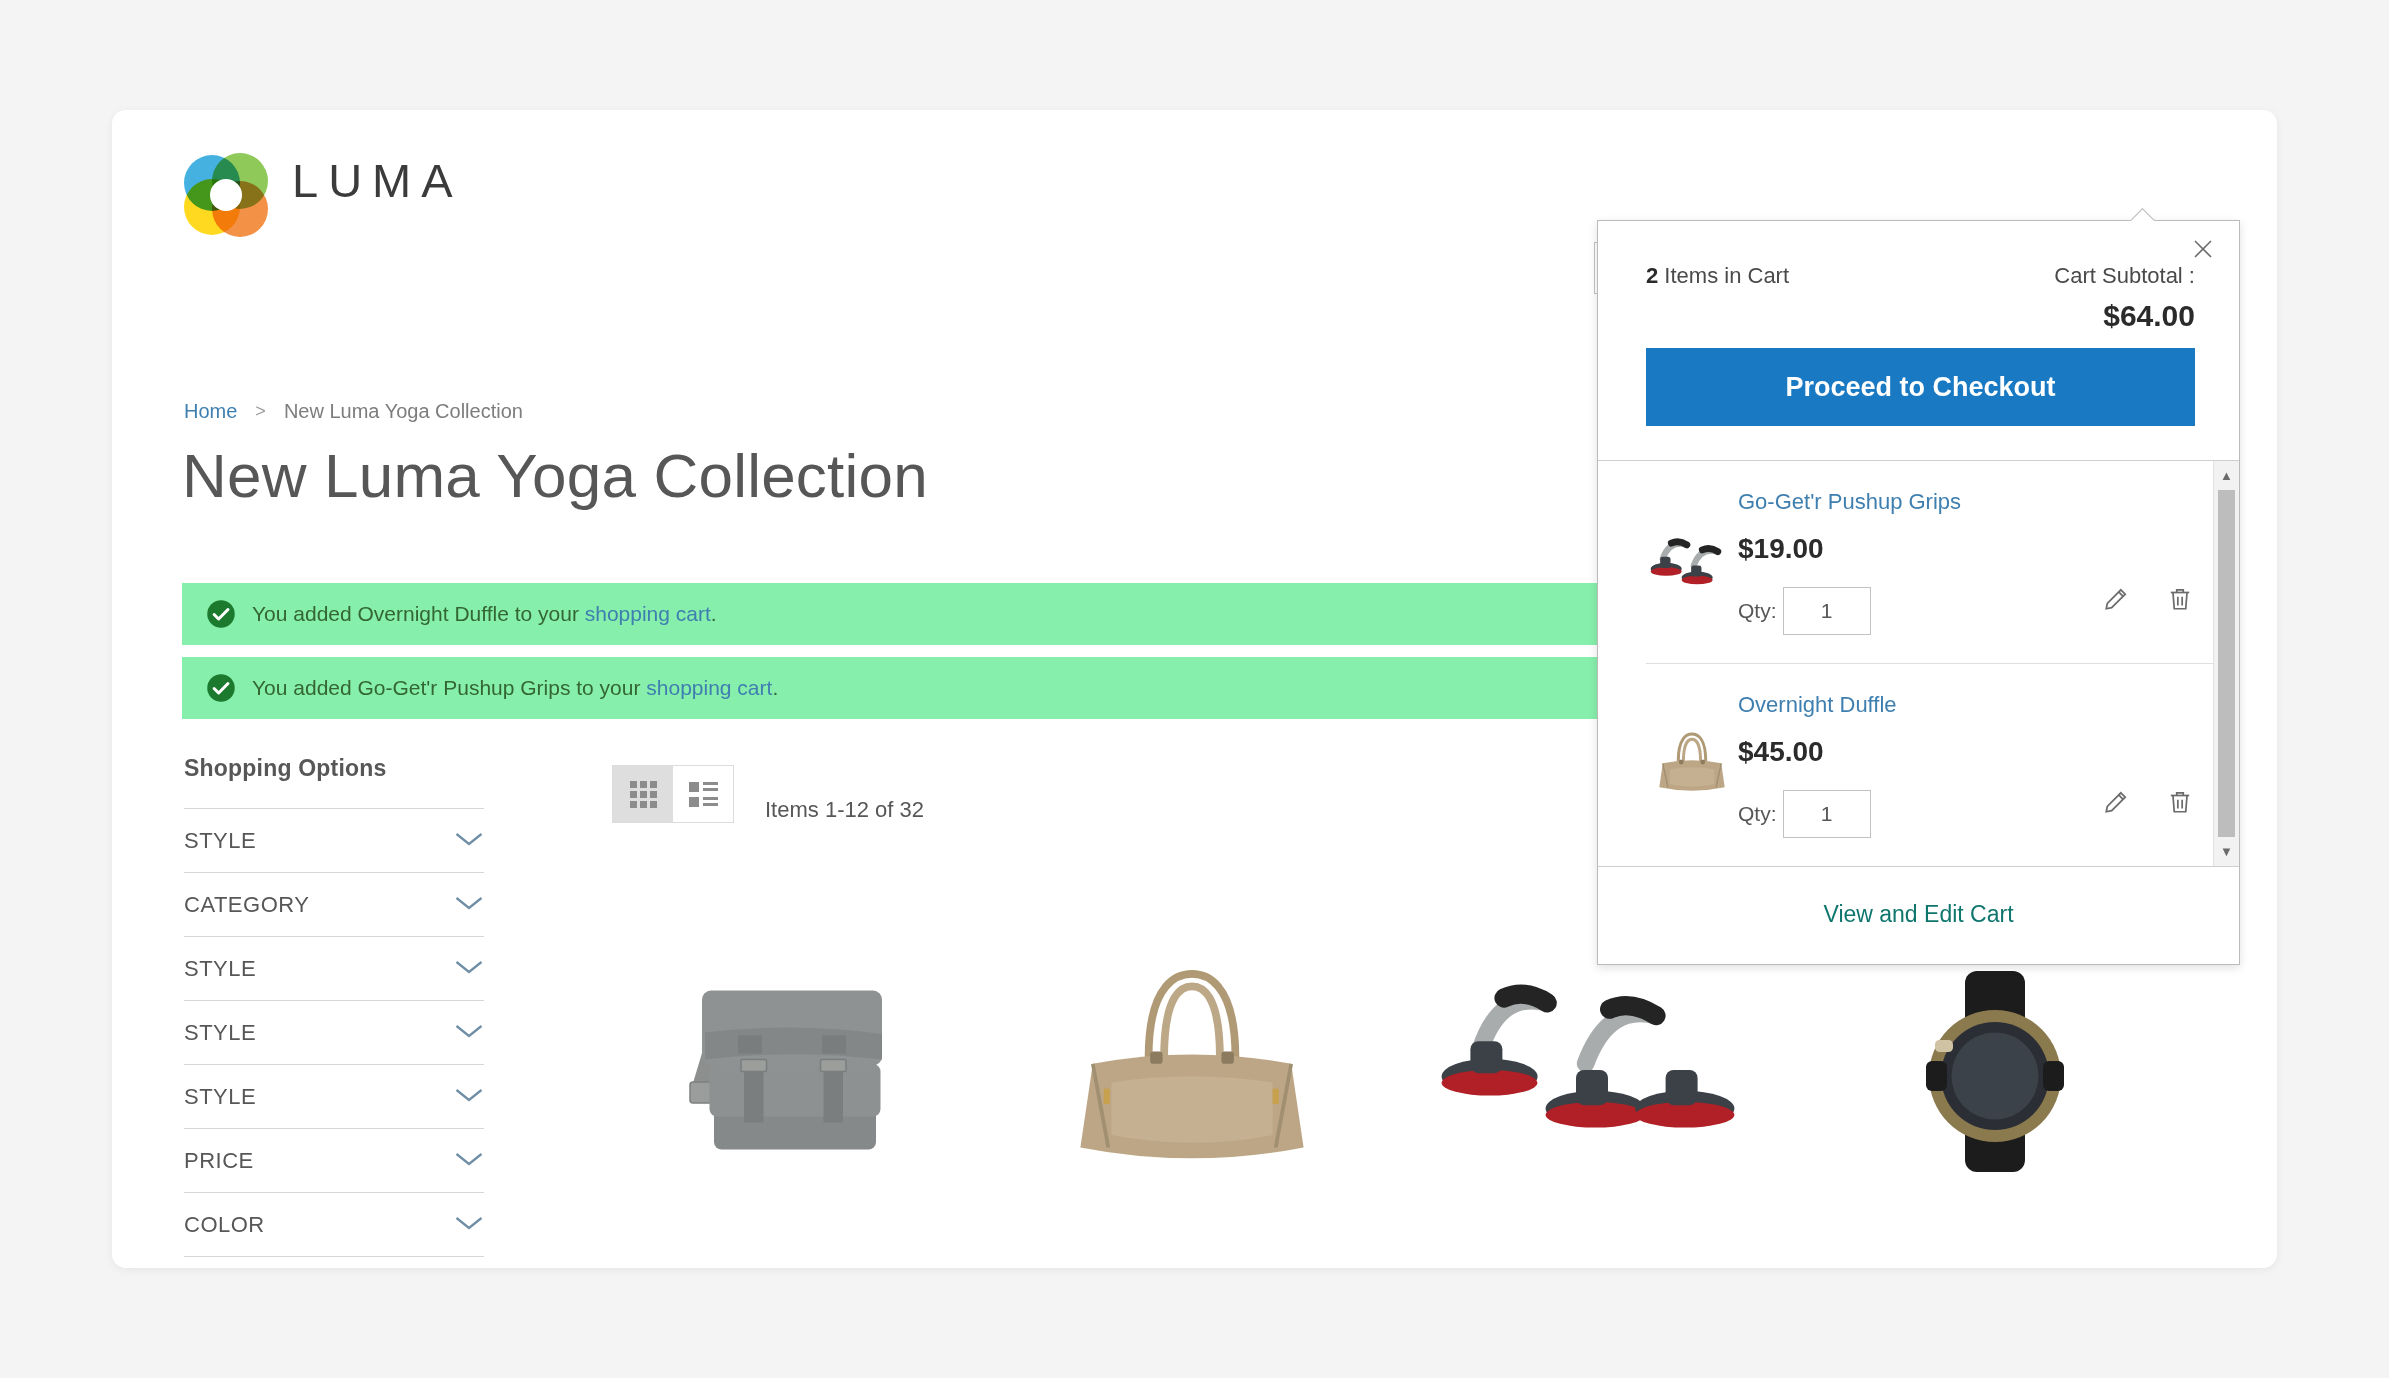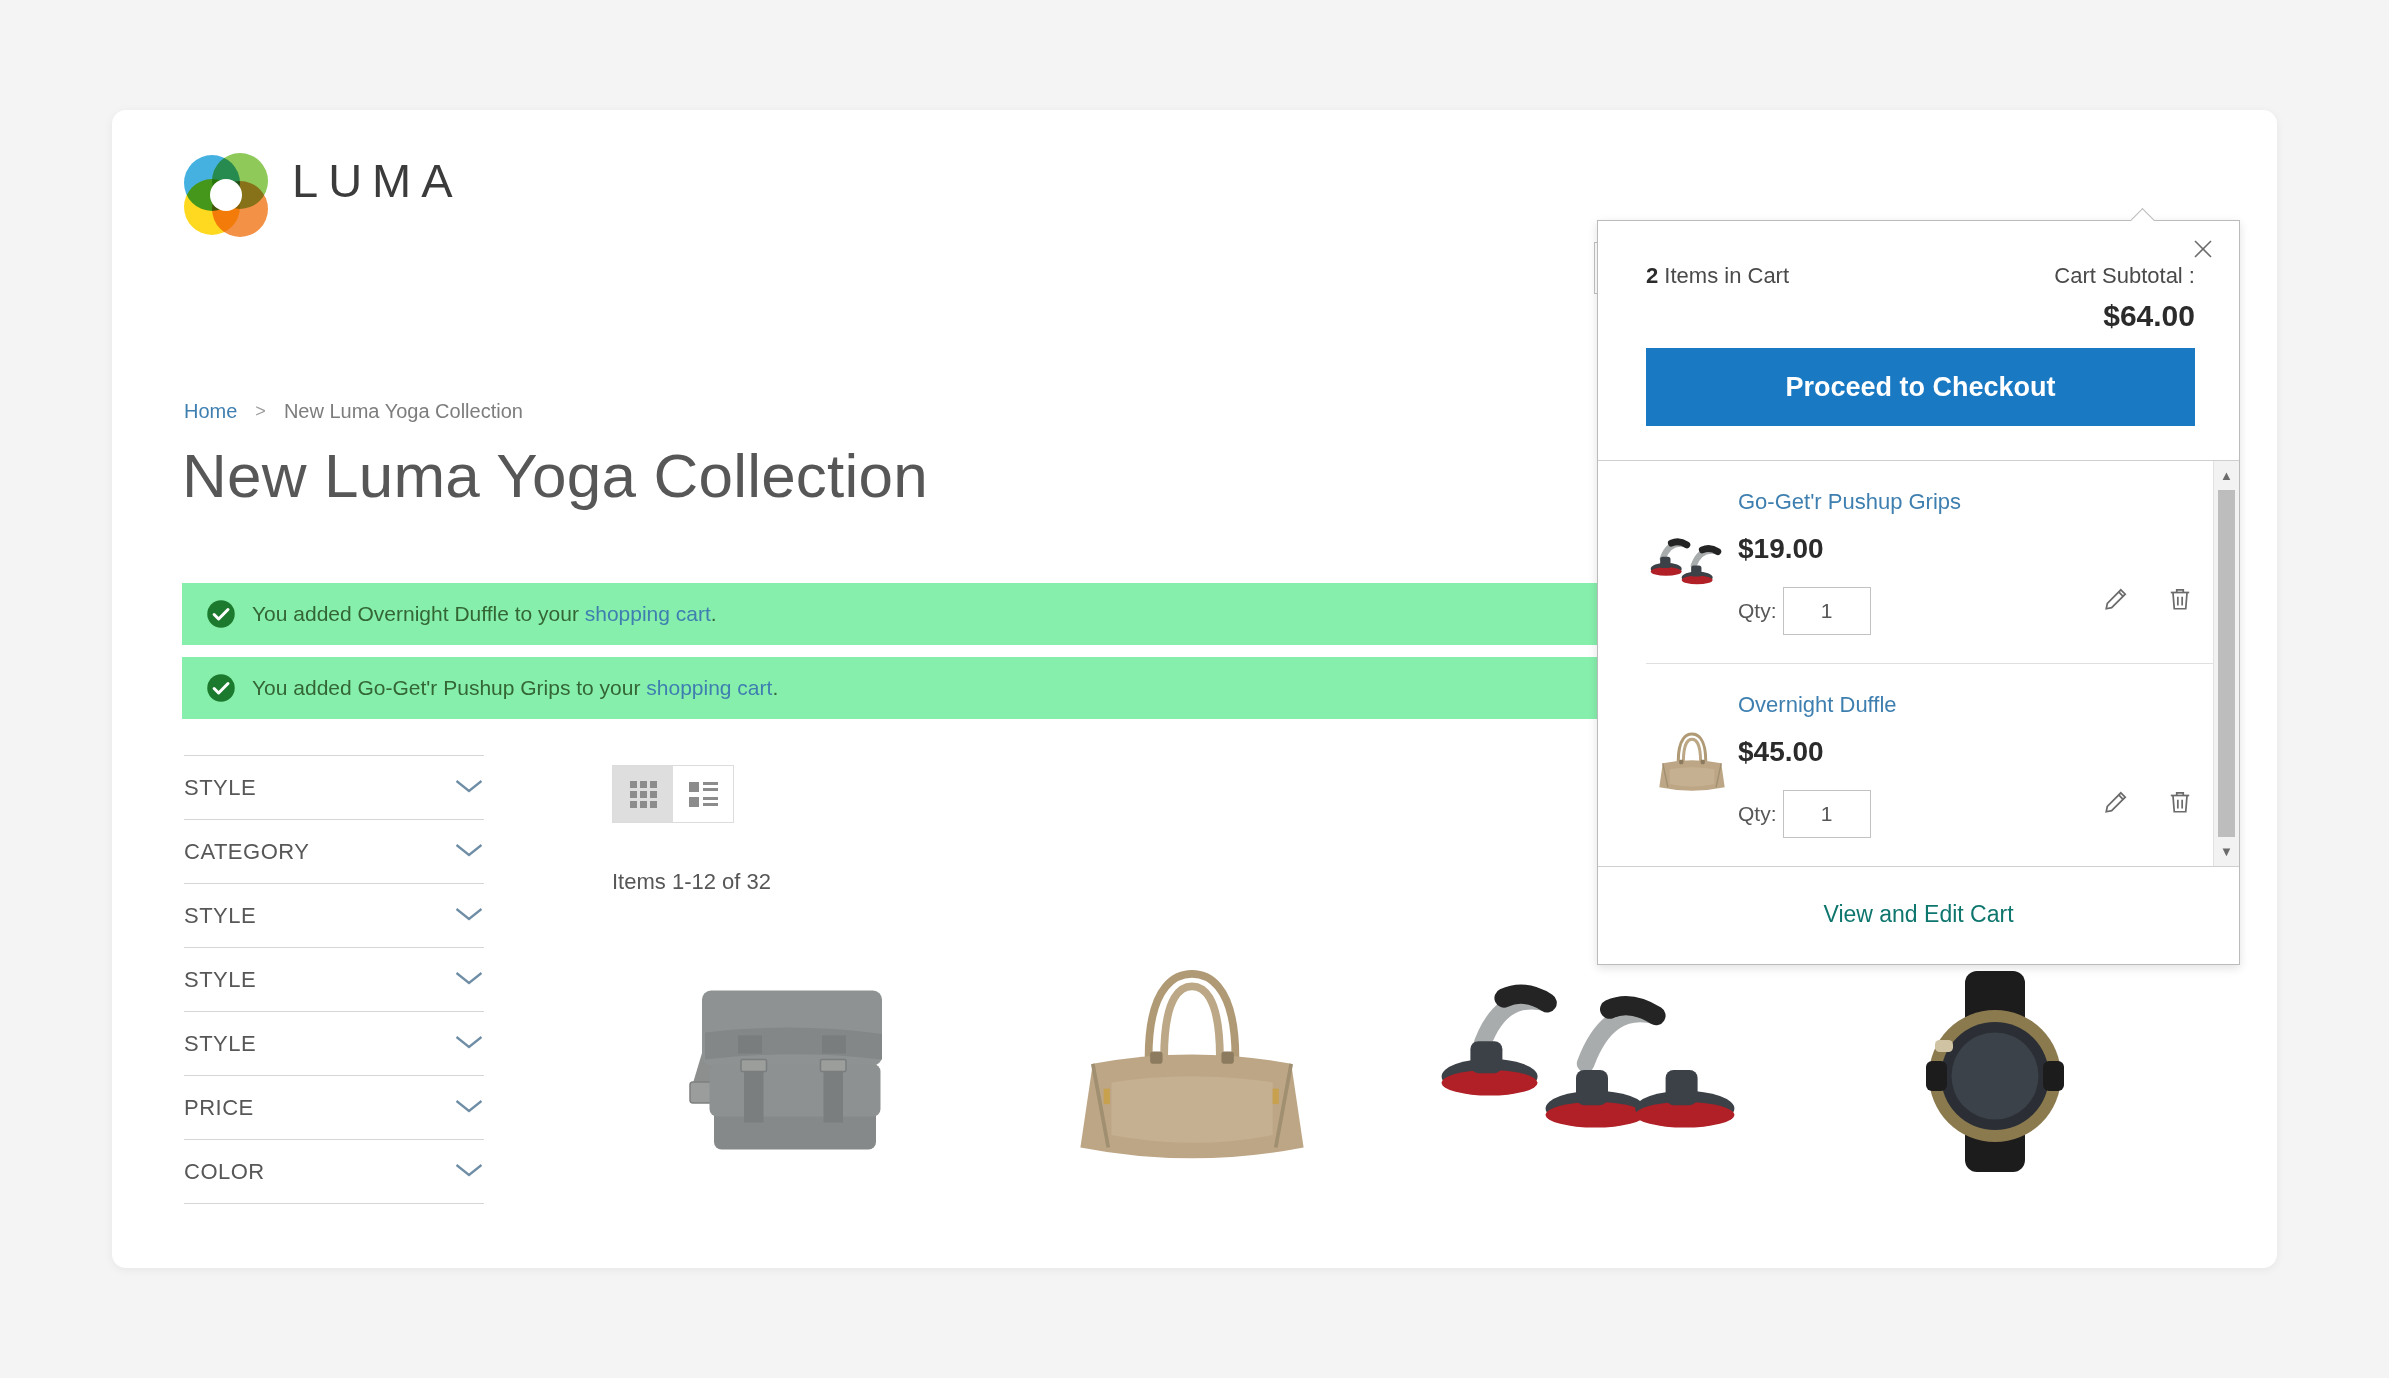--- a/index.html
+++ b/index.html
@@ -108,21 +108,21 @@
     height: 64px; cursor: pointer;
   }
   .filter-label {
     font-size: 22px; color: #575757; letter-spacing: .5px;
   }
   .chev { color: #6f8ea6; }
 
   
   .toolbar {
     position: absolute; left: 500px; top: 655px;
-    display: flex; align-items: flex-start; gap: 46px; flex-direction: column;
+    display: flex; align-items: flex-end; gap: 31px;
   }
   .mode-group { display: flex; border: 1px solid #dcdcdc; }
   .mode-btn {
     width: 60px; height: 56px; display: flex; align-items: center;
     justify-content: center; cursor: pointer; background: #fff;
   }
   .mode-btn.active { background: #dedede; }
   .grid-dots { display: grid; grid-template-columns: repeat(3, 7px); gap: 3px; }
   .grid-dots i { width: 7px; height: 7px; background: #8c8c8c; display: block; }
   .list-icon { display: flex; flex-direction: column; gap: 5px; }
@@ -287,20 +287,21 @@
         <svg width="30" height="30" viewBox="0 0 24 24">
           <circle cx="12" cy="12" r="11" fill="#1c7a2e"></circle>
           <path d="M6.5 12.4l3.6 3.6L17.6 8.4" stroke="#fff" stroke-width="2.4" fill="none" stroke-linecap="round" stroke-linejoin="round"></path>
         </svg>
       </span>
       <span class="msg-text"><span>You added Go-Get'r Pushup Grips to your </span><a href="#">shopping cart</a><span>.</span></span>
     </div>
   </div>
 
   <div class="sidebar">
+    <div class="sidebar-title">Shopping Options</div>
     <div class="filter-row">
       <span class="filter-label">STYLE</span>
       <span class="chev"><svg width="30" height="18" viewBox="0 0 24 14" fill="none" stroke="#6f8ea6" stroke-width="1.8">
             <path d="M2 3l10 8 10-8"></path>
           </svg></span>
     </div>
     <div class="filter-row">
       <span class="filter-label">CATEGORY</span>
       <span class="chev"><svg width="30" height="18" viewBox="0 0 24 14" fill="none" stroke="#6f8ea6" stroke-width="1.8">
             <path d="M2 3l10 8 10-8"></path>

